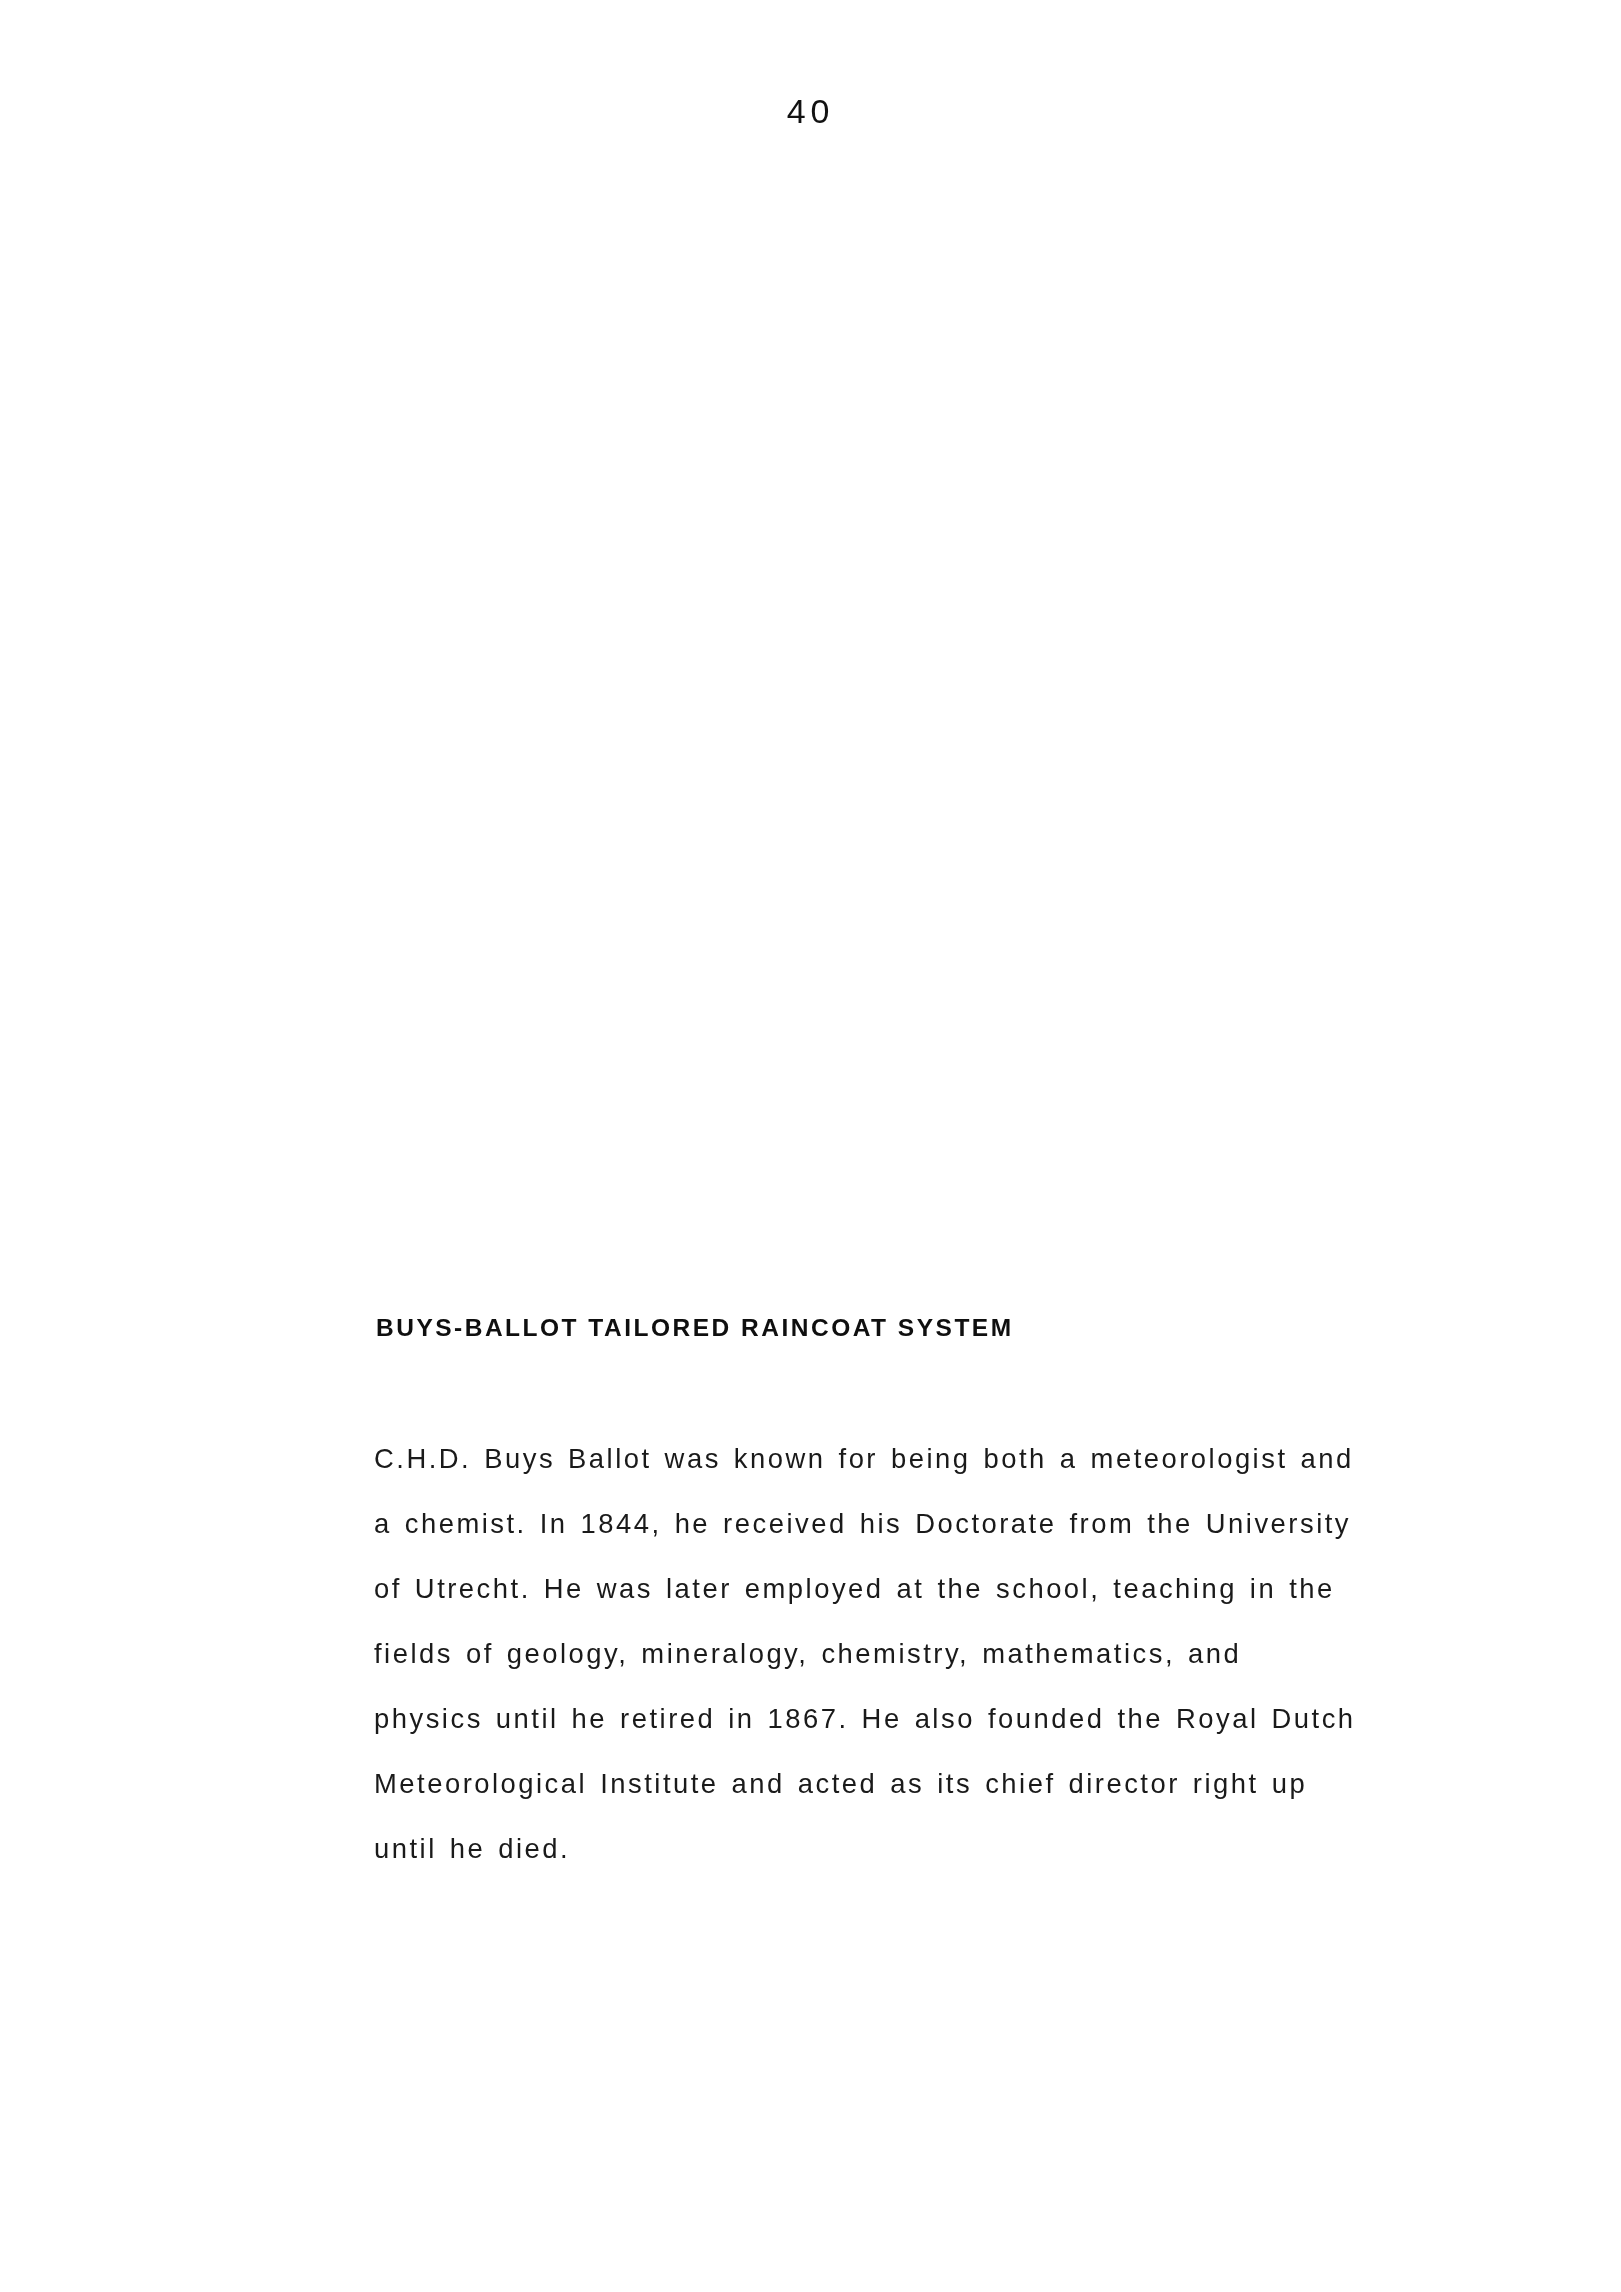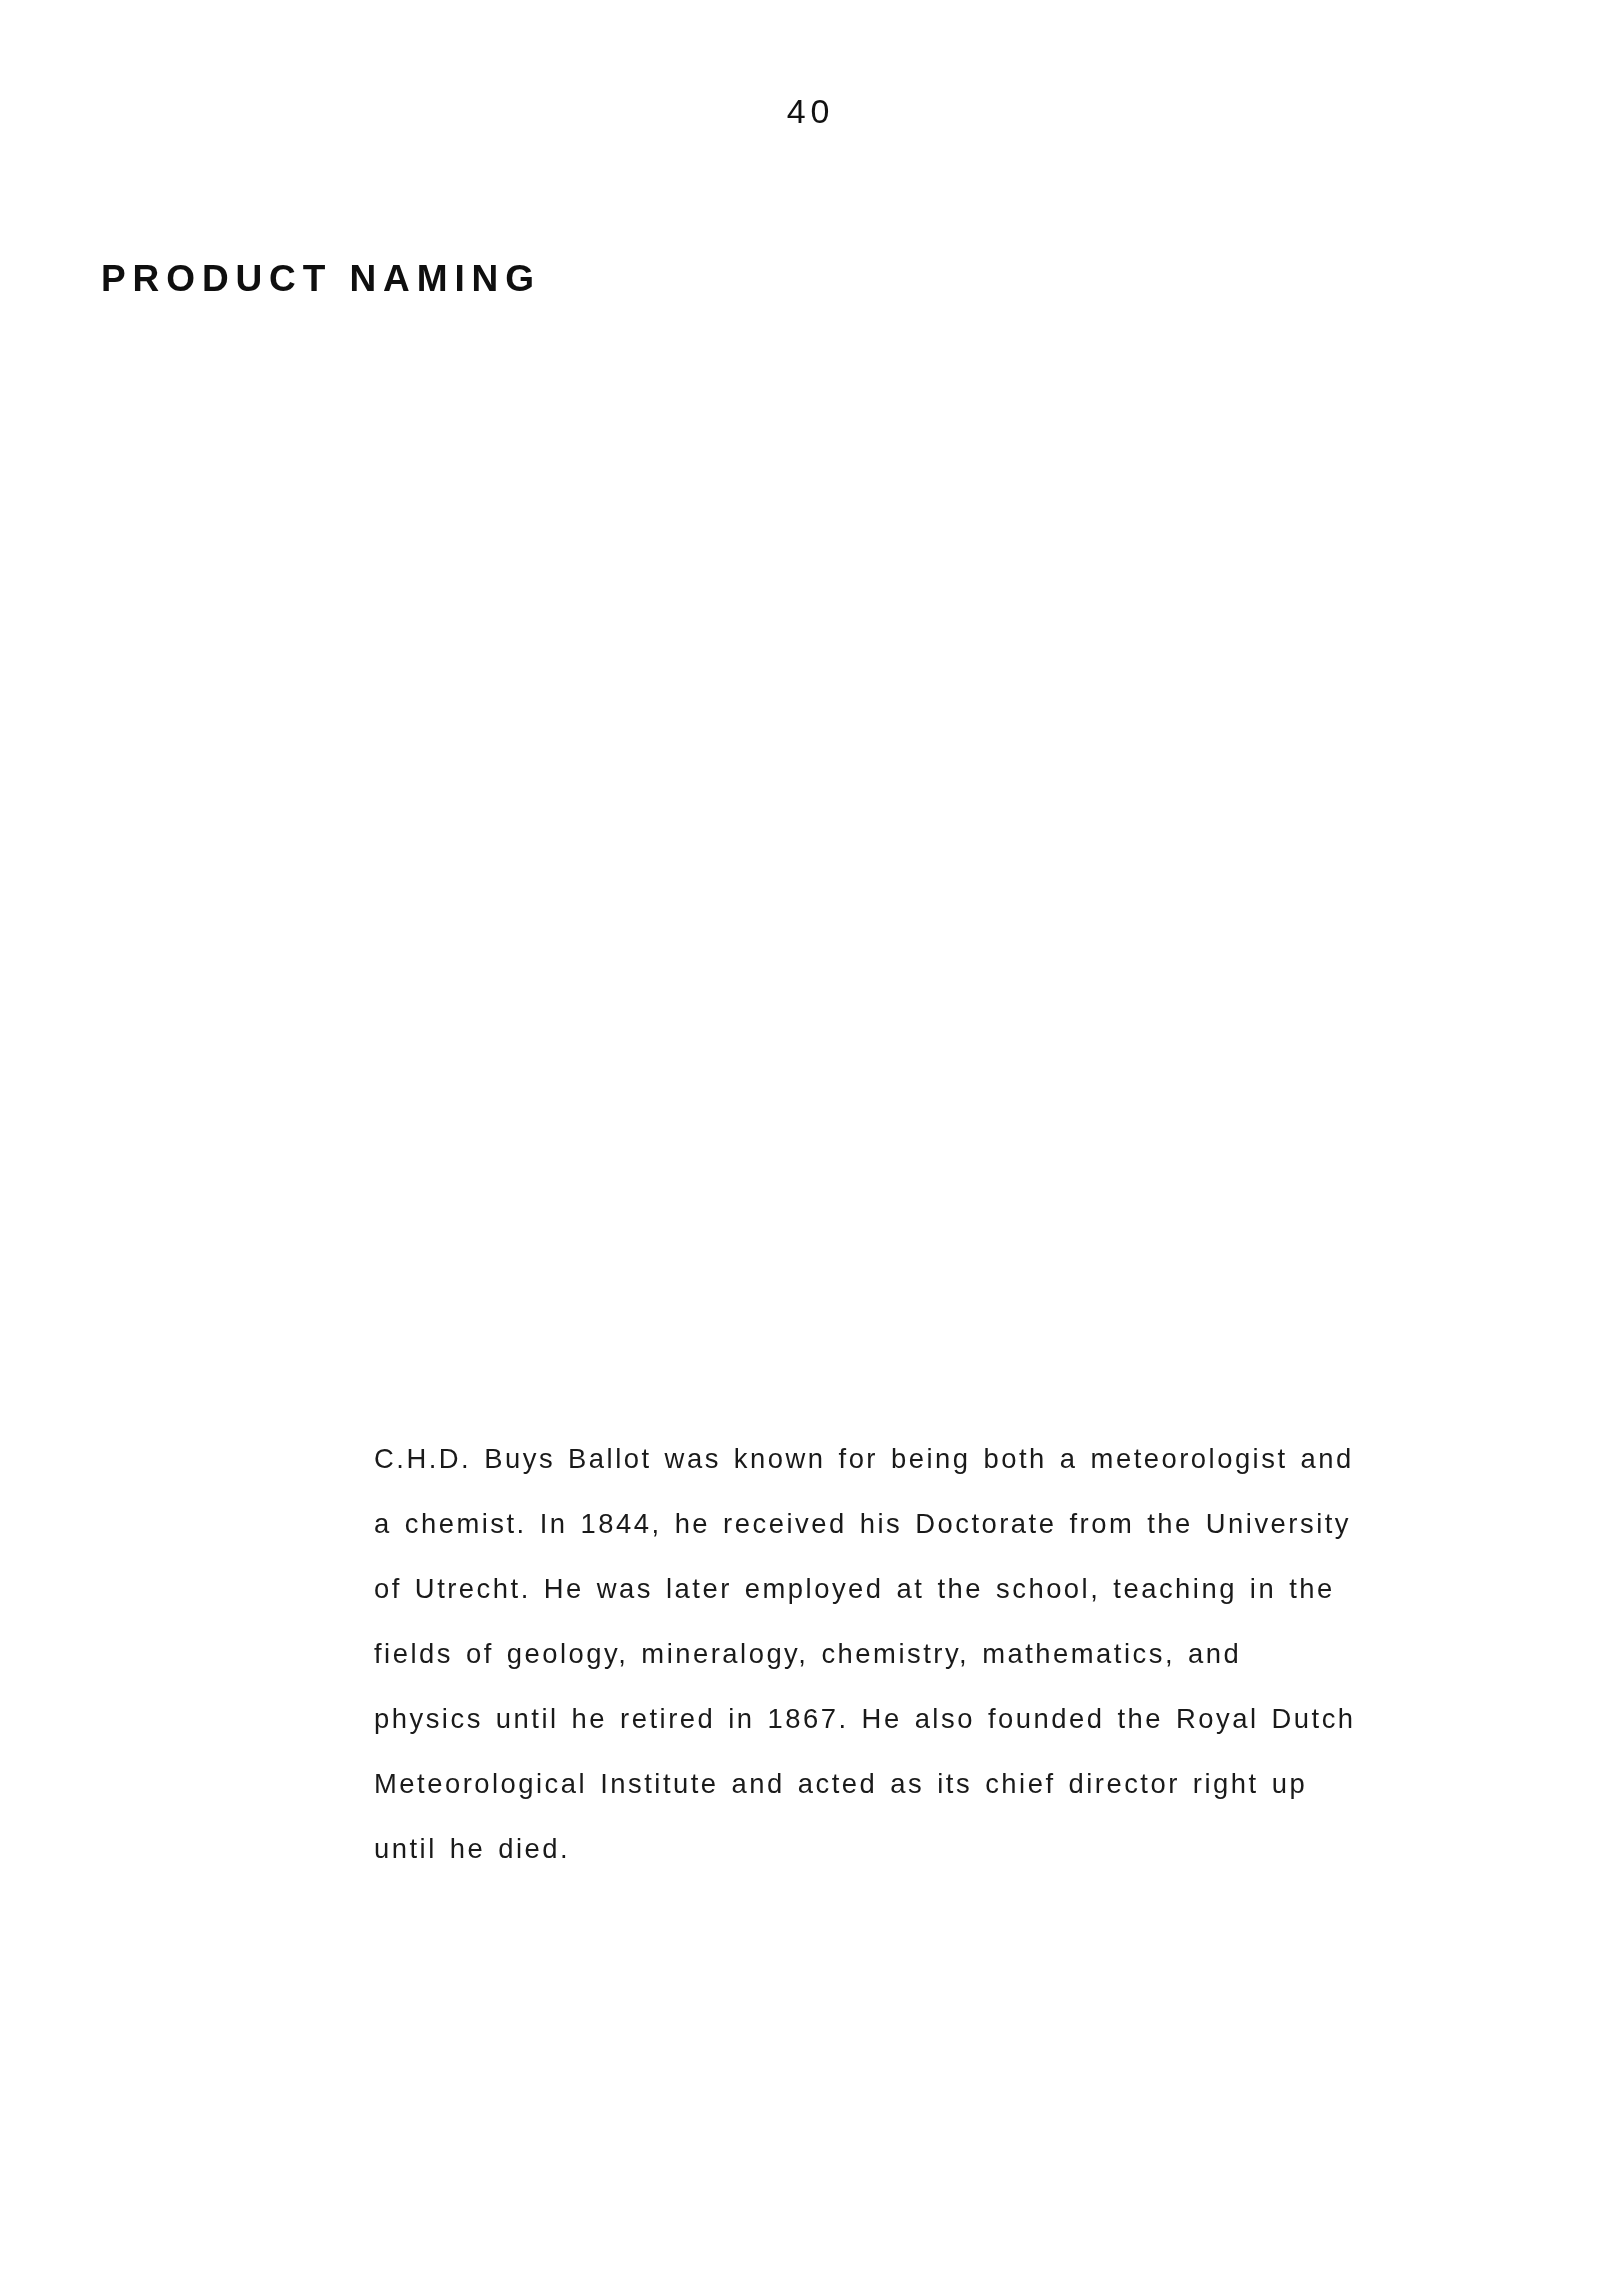--- a/index.html
+++ b/index.html
@@ -83,23 +83,23 @@
     white-space: pre-line;
   }
 </style>
 </head>
 <body>
 
 <div class="page">
 
   <div class="page-number">40</div>
 
-  <h1 class="section-title">PRODUCT NAMING</h1>
 
 
+  <h2 class="product-heading">BUYS-BALLOT TAILORED RAINCOAT SYSTEM</h2>
 
   <p class="product-desc">C.H.D. Buys Ballot was known for being both a meteorologist and
 a chemist. In 1844, he received his Doctorate from the University
 of Utrecht. He was later employed at the school, teaching in the
 fields of geology, mineralogy, chemistry, mathematics, and
 physics until he retired in 1867. He also founded the Royal Dutch
 Meteorological Institute and acted as its chief director right up
 until he died.</p>
 
 </div>

